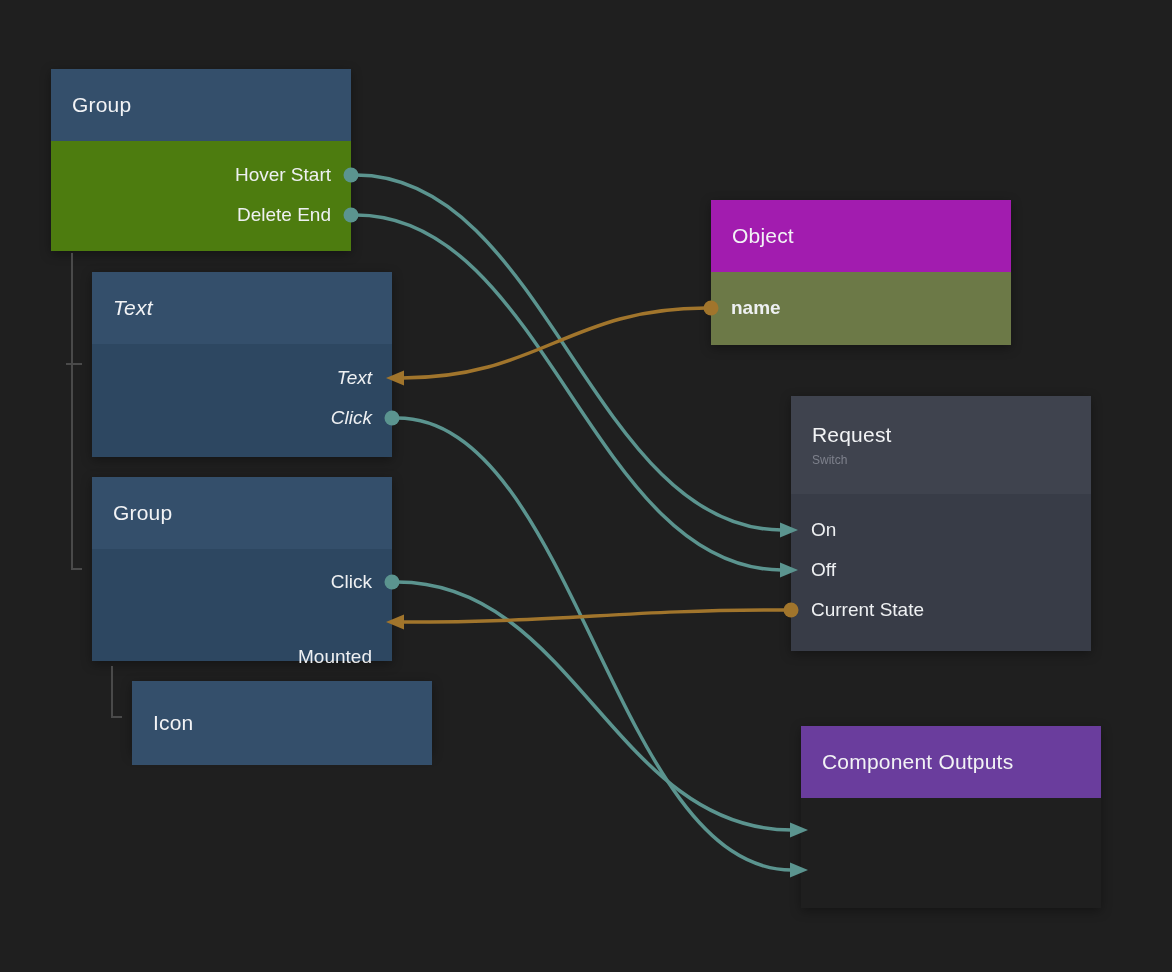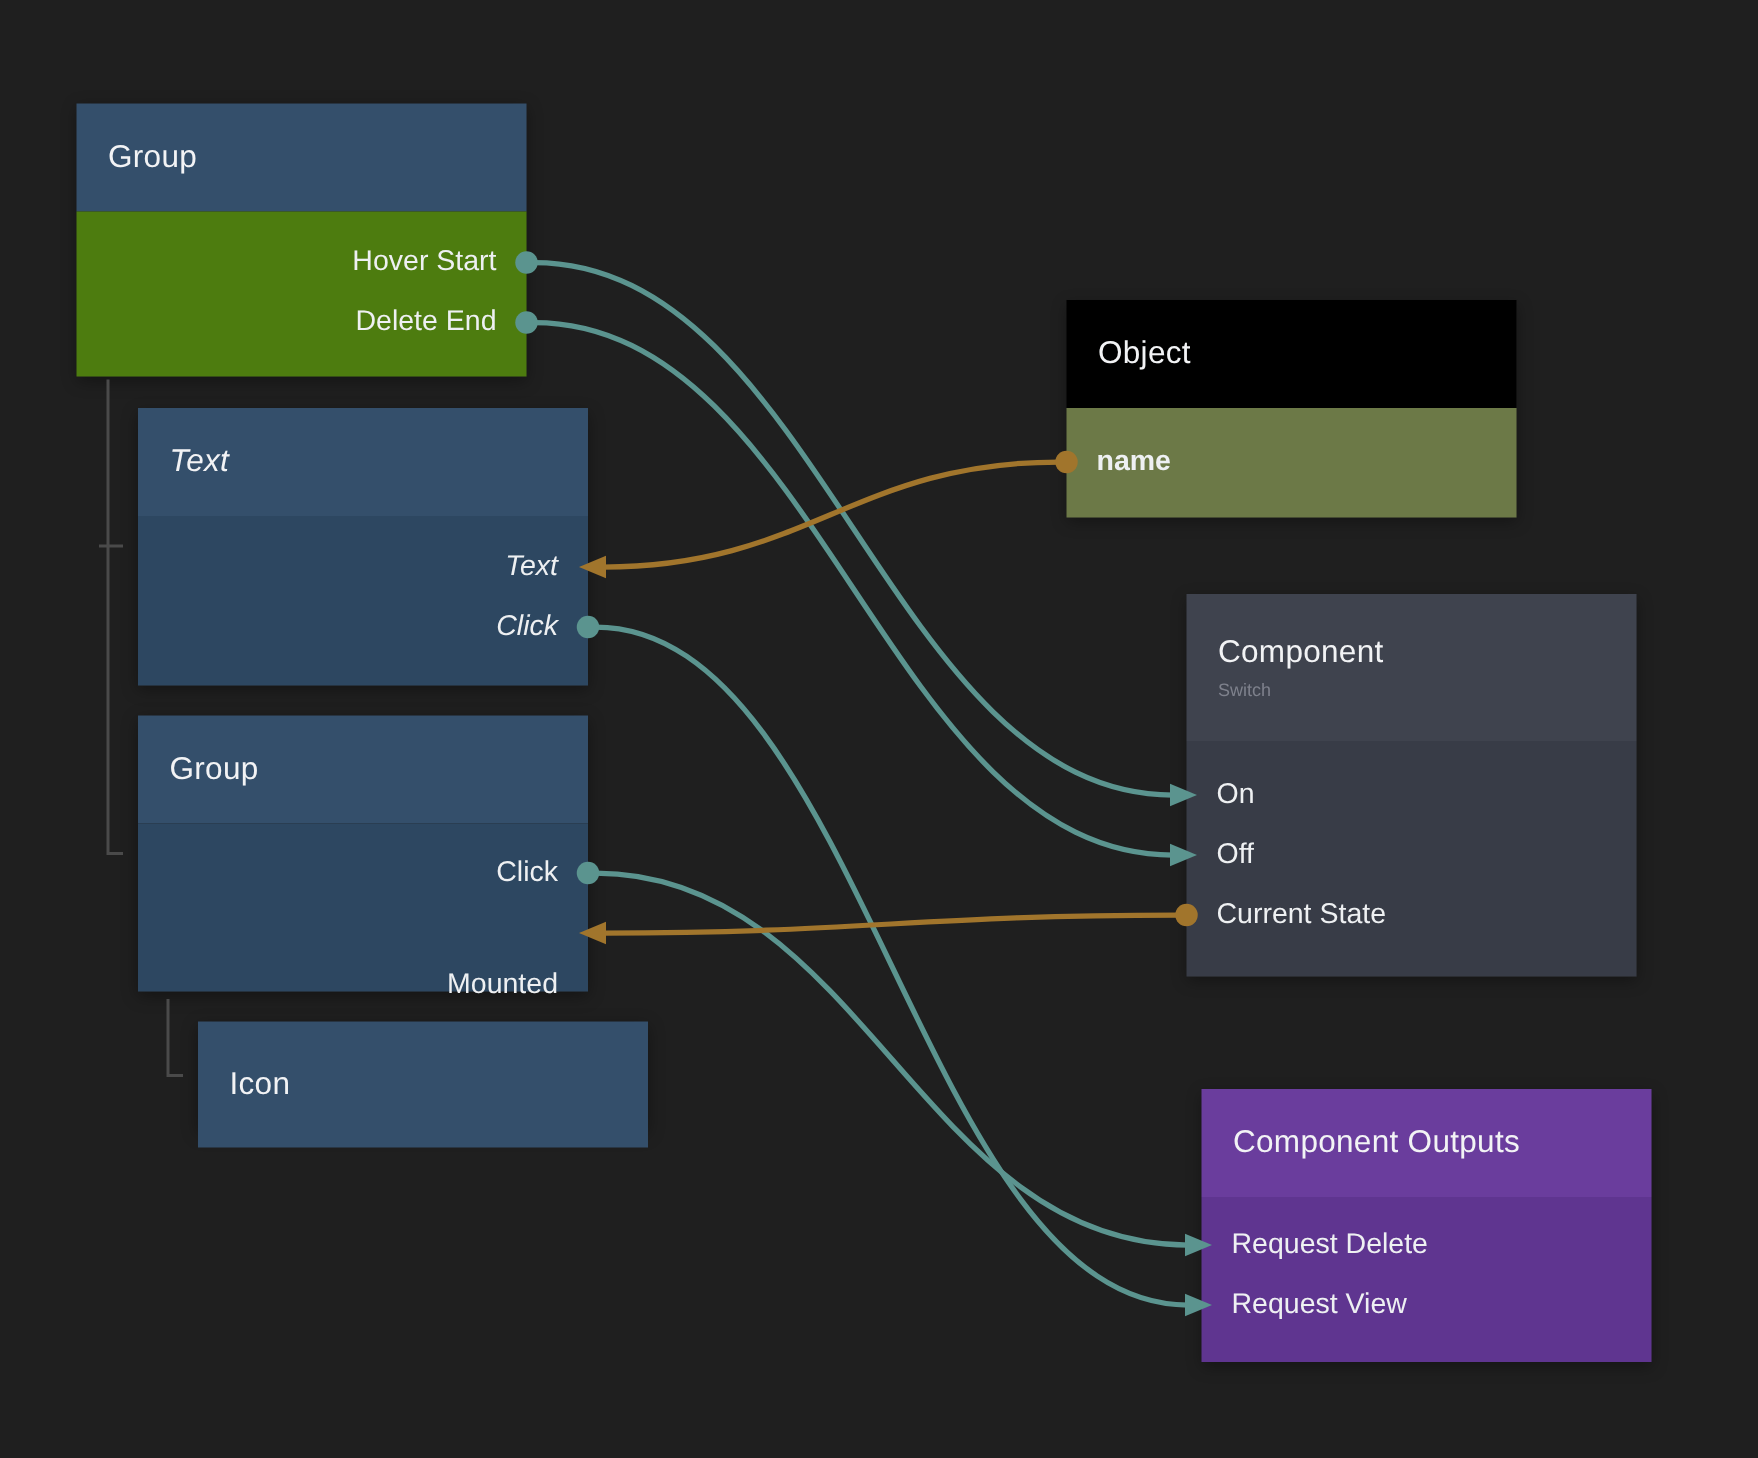--- a/index.html
+++ b/index.html
@@ -88,40 +88,36 @@
         <div class="port-label side-right" style="top: 88px; margin-top: 20px;">Mounted</div>
       </div>
     </div>
     <div class="node" style="left: 132px; top: 681px; width: 300px; height: 72px;">
       <div class="node-header" style="height: 84px; background: rgb(52, 79, 107);">
         <div class="node-title">Icon</div>
       </div>
       <div class="node-body" style="height: 0px; background: rgb(45, 71, 97);"></div>
     </div>
     <div class="node" style="left: 711px; top: 200px; width: 300px; height: 145px;">
-      <div class="node-header" style="height: 72px; background: #000000;">
+      <div class="node-header" style="height: 72px; background: #a21caf;">
         <div class="node-title">Object</div>
       </div>
       <div class="node-body" style="height: 73px; background: rgb(108, 121, 71);">
         <div class="port-label side-left" style="top: 36px; font-weight: bold;">name</div>
       </div>
     </div>
     <div class="node" style="left: 791px; top: 396px; width: 300px; height: 255px;">
       <div class="node-header" style="height: 98px; background: rgb(63, 67, 78);">
-        <div class="node-title">Component</div>
+        <div class="node-title">Request</div>
         <div class="node-subtitle">Switch</div>
       </div>
       <div class="node-body" style="height: 157px; background: rgb(56, 60, 71); padding-left: 41px;">
         <div class="port-label side-left" style="top: 36px;">On</div>
         <div class="port-label side-left" style="top: 76px;">Off</div>
         <div class="port-label side-left" style="top: 116px;">Current State</div>
       </div>
     </div>
     <div class="node" style="left: 801px; top: 726px; width: 300px; height: 182px;">
       <div class="node-header" style="height: 72px; background: rgb(106, 61, 157);">
         <div class="node-title">Component Outputs</div>
       </div>
-      <div class="node-body" style="height: 110px; background: rgb(95, 53, 144);">
-        <div class="port-label side-left" style="top: 32px;">Request Delete</div>
-        <div class="port-label side-left" style="top: 72px;">Request View</div>
-      </div>
     </div>
   </div>
 
 </body></html>

